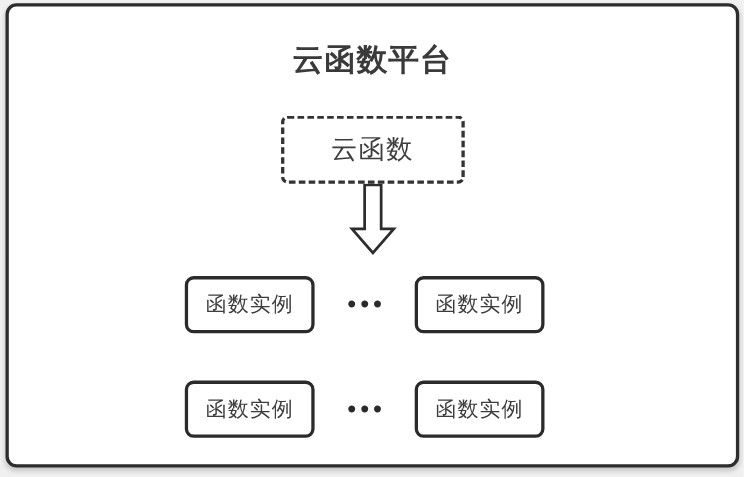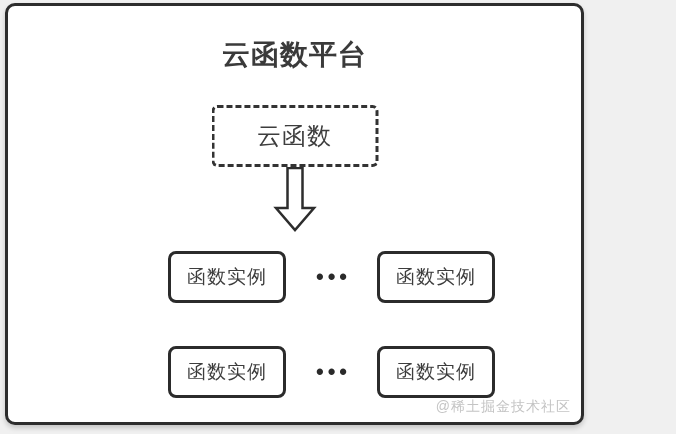--- a/index.html
+++ b/index.html
@@ -9,21 +9,21 @@
     height: 434px;
     background: #f0f0f0;
     font-family: "Liberation Sans", sans-serif;
     overflow: hidden;
     position: relative;
   }
   .card {
     position: absolute;
     left: 5px;
     top: 3px;
-    width: 579px;
+    width: 667px;
     height: 422px;
     box-sizing: border-box;
     background: #ffffff;
     border: 3px solid #2d2d2d;
     border-radius: 10px;
     box-shadow: 0 3px 5px rgba(0,0,0,0.18);
   }
   .title {
     position: absolute;
     top: 30px;
@@ -145,15 +145,14 @@
       <div class="dots-wrap">
         <span class="dots">•••</span>
       </div>
       <div class="ibox">
         <span>函数实例</span>
       </div>
     </div>
 
   </div>
 
-  <div class="watermark">@稀土掘金技术社区</div>
 
 </div>
 
 </body></html>

